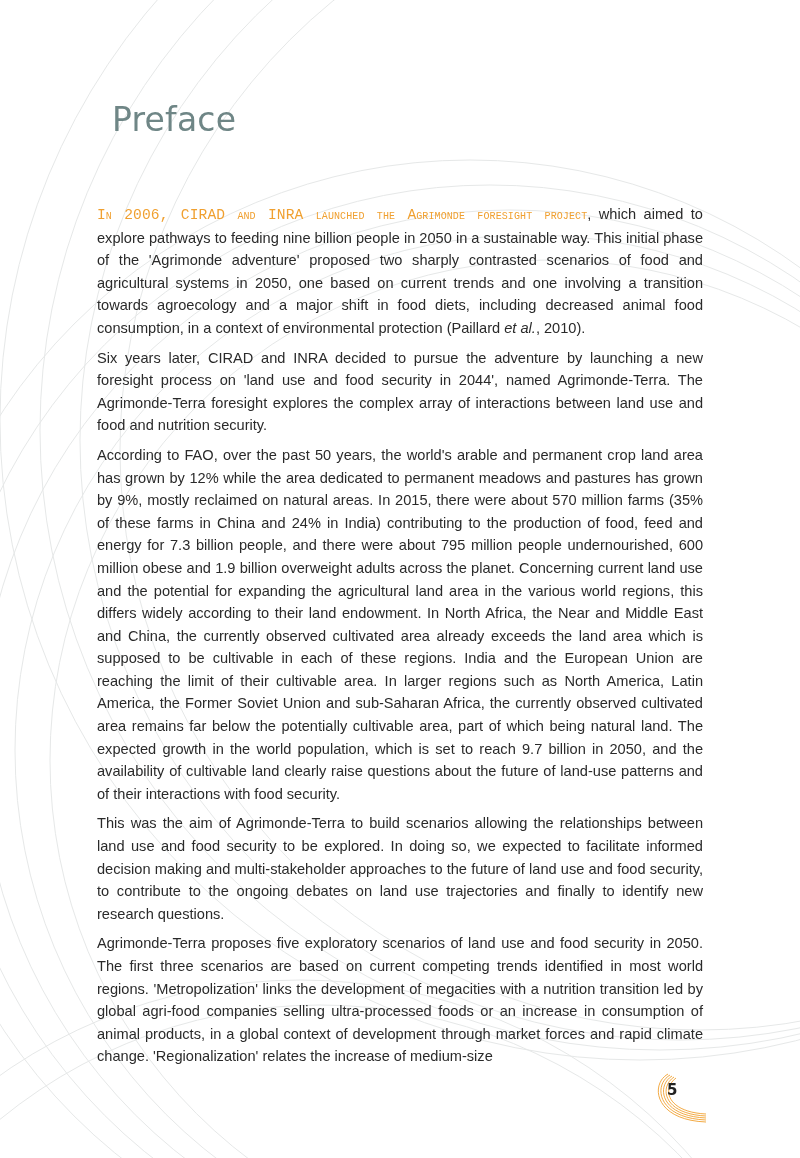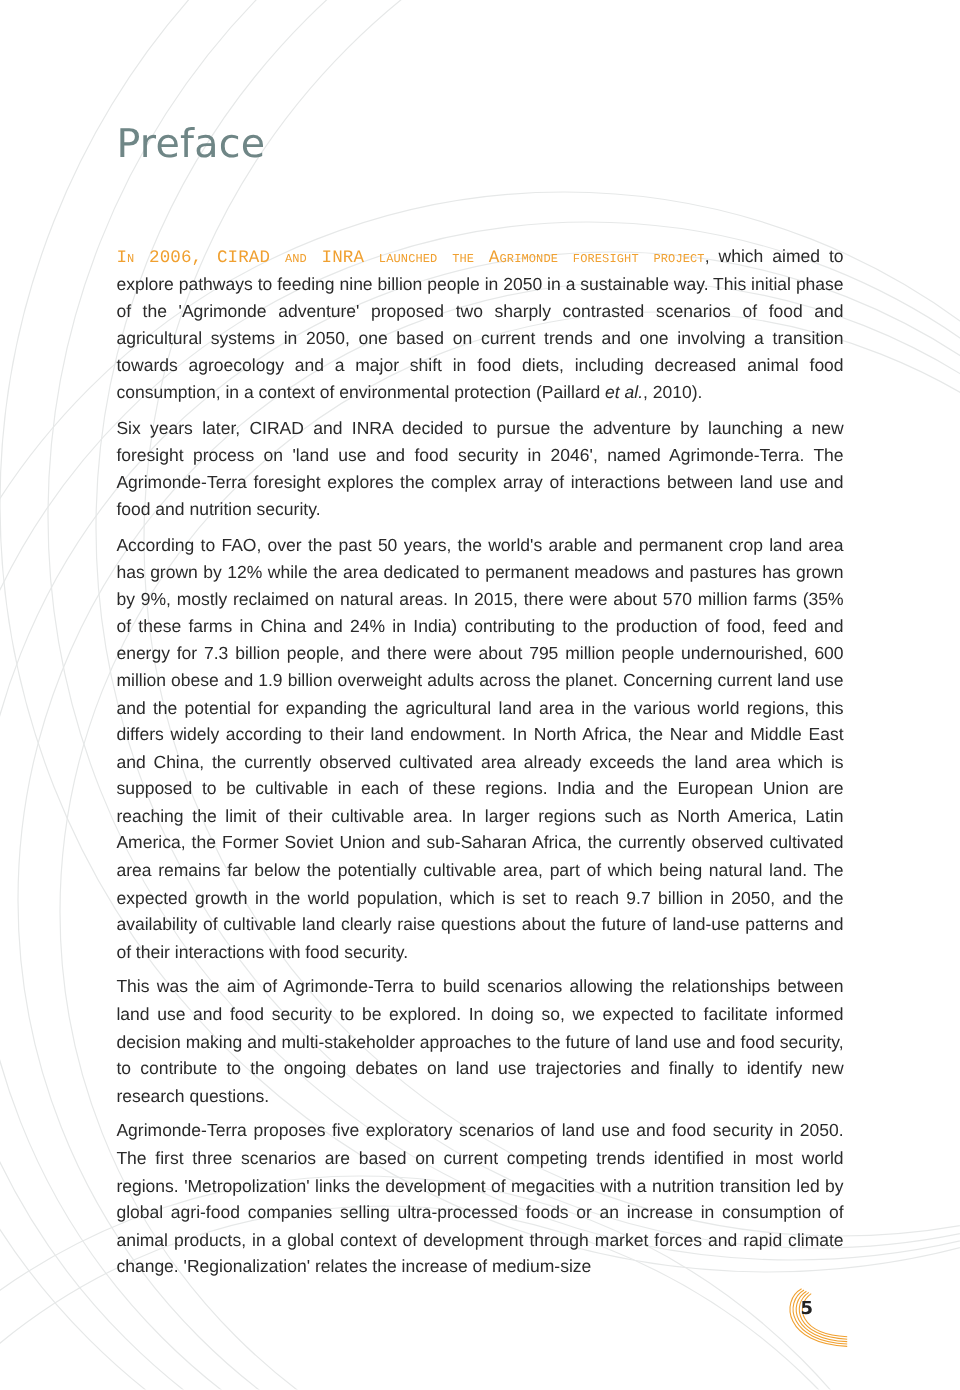--- a/index.html
+++ b/index.html
@@ -1,19 +1,19 @@
 <!DOCTYPE html>
 <html><head>
   <meta charset="utf-8">
   <style>
     html, body { margin: 0; padding: 0; background: #ffffff; }
     body { width: 800px; height: 1158px; position: relative; overflow: hidden; font-family: "Liberation Sans", sans-serif; }
     .bg-arcs { position: absolute; left: 0; top: 0; width: 800px; height: 1158px; pointer-events: none; }
     .page-title {
-      position: absolute; left: 97px; top: 100px;
+      position: absolute; left: 112px; top: 100px;
       font-family: "DejaVu Sans", sans-serif; font-size: 33px; font-weight: normal;
       color: #6f8686; letter-spacing: 0.2px; margin: 0;
     }
     .body-text {
       position: absolute; left: 97px; top: 203px; width: 606px;
       font-family: "Liberation Sans Narrow", "Liberation Sans", sans-serif;
       font-size: 14.6px; line-height: 22.6px; color: #2a2a2a;
       text-align: justify;
     }
     .body-text p { margin: 0 0 7px 0; }
@@ -40,21 +40,21 @@
     <circle cx="700" cy="450" r="580"></circle>
     <circle cx="300" cy="1500" r="520"></circle>
     <circle cx="320" cy="1510" r="505"></circle>
   </g>
 </svg>
 
 <h1 class="page-title">Preface</h1>
 
 <div class="body-text">
   <p><span class="lead">In 2006, CIRAD and INRA launched the Agrimonde foresight project</span><span>, which aimed to explore pathways to feeding nine billion people in 2050 in a sustainable way. This initial phase of the 'Agrimonde adventure' proposed two sharply contrasted scenarios of food and agricultural systems in 2050, one based on current trends and one involving a transition towards agroecology and a major shift in food diets, including decreased animal food consumption, in a context of environmental protection (Paillard </span><em>et al.</em><span>, 2010).</span></p>
-  <p>Six years later, CIRAD and INRA decided to pursue the adventure by launching a new foresight process on 'land use and food security in 2046', named Agrimonde-Terra. The Agrimonde-Terra foresight explores the complex array of interactions between land use and food and nutrition security.</p>
+  <p>Six years later, CIRAD and INRA decided to pursue the adventure by launching a new foresight process on 'land use and food security in 2044', named Agrimonde-Terra. The Agrimonde-Terra foresight explores the complex array of interactions between land use and food and nutrition security.</p>
   <p>According to FAO, over the past 50 years, the world's arable and permanent crop land area has grown by 12% while the area dedicated to permanent meadows and pastures has grown by 9%, mostly reclaimed on natural areas. In 2015, there were about 570 million farms (35% of these farms in China and 24% in India) contributing to the production of food, feed and energy for 7.3 billion people, and there were about 795 million people undernourished, 600 million obese and 1.9 billion overweight adults across the planet. Concerning current land use and the potential for expanding the agricultural land area in the various world regions, this differs widely according to their land endowment. In North Africa, the Near and Middle East and China, the currently observed cultivated area already exceeds the land area which is supposed to be cultivable in each of these regions. India and the European Union are reaching the limit of their cultivable area. In larger regions such as North America, Latin America, the Former Soviet Union and sub-Saharan Africa, the currently observed cultivated area remains far below the potentially cultivable area, part of which being natural land. The expected growth in the world population, which is set to reach 9.7 billion in 2050, and the availability of cultivable land clearly raise questions about the future of land-use patterns and of their interactions with food security.</p>
   <p>This was the aim of Agrimonde-Terra to build scenarios allowing the relationships between land use and food security to be explored. In doing so, we expected to facilitate informed decision making and multi-stakeholder approaches to the future of land use and food security, to contribute to the ongoing debates on land use trajectories and finally to identify new research questions.</p>
   <p>Agrimonde-Terra proposes five exploratory scenarios of land use and food security in 2050. The first three scenarios are based on current competing trends identified in most world regions. 'Metropolization' links the development of megacities with a nutrition transition led by global agri-food companies selling ultra-processed foods or an increase in consumption of animal products, in a global context of development through market forces and rapid climate change. 'Regionalization' relates the increase of medium-size</p>
 </div>
 
 <svg class="page-mark" viewBox="0 0 70 60" xmlns="http://www.w3.org/2000/svg">
   <g fill="none" stroke="#f0a030" stroke-width="0.9">
     <path d="M28 4 C 10 14, 14 50, 66 52"></path>
     <path d="M30 5 C 13 15, 17 48, 66 50"></path>
     <path d="M32 6 C 16 16, 20 46, 66 48"></path>

